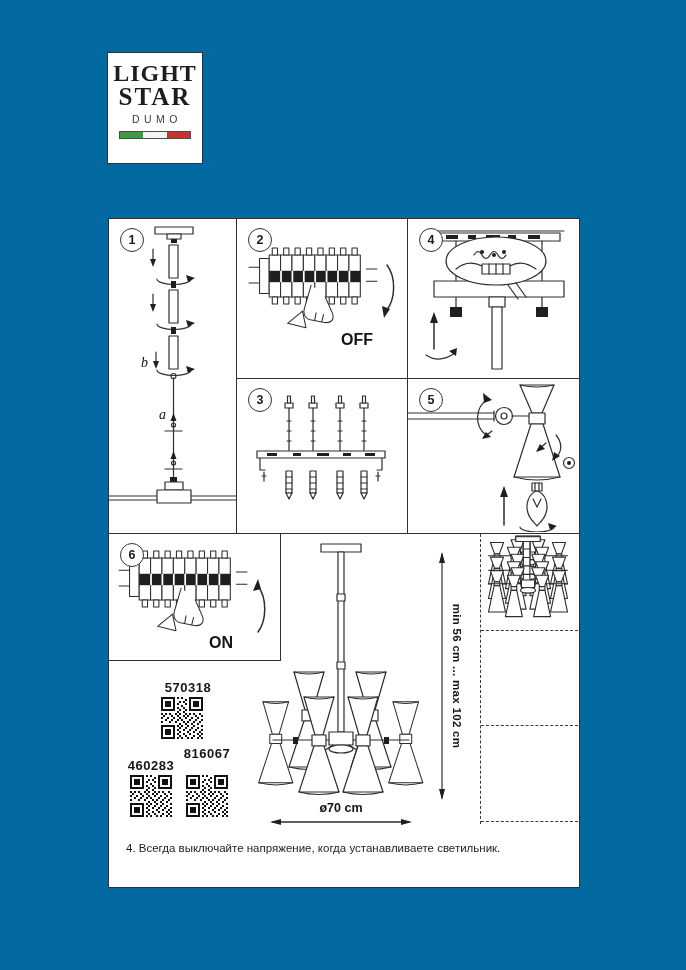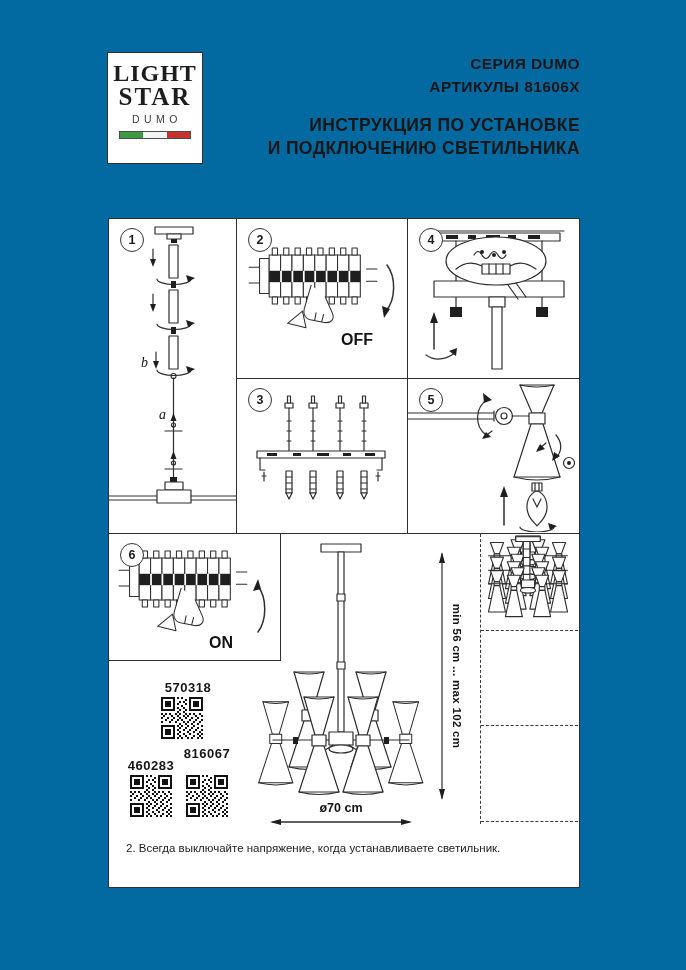--- a/index.html
+++ b/index.html
@@ -156,26 +156,20 @@
     <div class="logo-light">LIGHT</div>
     <div class="logo-star">STAR</div>
     <div class="logo-group">DUMO</div>
     <div class="flag">
       <i style="background:#3d9a44"></i>
         <i style="background:#f4f4f2"></i>
         <i style="background:#c8322e"></i>
     </div>
   </div>
 
-  <div class="title-block">
-    <div class="title-small">СЕРИЯ DUMO</div>
-    <div class="title-small">АРТИКУЛЫ 81606X</div>
-    <div class="title-big">ИНСТРУКЦИЯ ПО УСТАНОВКЕ</div>
-    <div class="title-big" style="margin-top:0">И ПОДКЛЮЧЕНИЮ СВЕТИЛЬНИКА</div>
-  </div>
 
   <div class="panel" style="left:108px;top:218px;width:130px;height:317px;">
     <div class="num">1</div>
     <svg width="127" height="314" viewBox="0 0 127 314">
       <rect class="f" x="46" y="8" width="38" height="7"></rect>
       <rect class="f" x="58" y="15" width="14" height="5"></rect>
       <rect class="k" x="62" y="20" width="6" height="4"></rect>
       <rect class="f" x="60" y="26" width="9" height="33"></rect>
       <path class="s" d="M44,30 V42"></path>
         <polygon class="k" points="41,40 47,40 44,48"></polygon>
@@ -394,21 +388,21 @@
     <div class="qr-label" style="left:2px;top:224px;width:80px;">460283</div>
     <div class="qr-label" style="left:58px;top:212px;width:80px;">816067</div>
     <svg class="qr" style="left:21px;top:241px;" width="42" height="42" viewBox="0 0 21 21">
         <use href="#qr-sym"></use>
       </svg>
     <svg class="qr" style="left:77px;top:241px;" width="42" height="42" viewBox="0 0 21 21">
         <use href="#qr-sym"></use>
       </svg>
 
     <div class="notes">
-      <div>2. Всегда выключайте напряжение, когда устанавливаете светильник.</div>
+      <div>4. Всегда выключайте напряжение, когда устанавливаете светильник.</div>
     </div>
   </div>
 
   <div class="panel" style="left:108px;top:533px;width:173px;height:128px;">
     <div class="num">6</div>
     <svg width="170" height="124" viewBox="0 0 170 124">
       <use href="#breaker" x="8" y="10" width="132" height="92"></use>
       <text class="d" x="100" y="114" font-size="16">ON</text>
       <path class="s14" d="M149,98 C158,86 158,64 149,52"></path>
       <polygon class="k" points="144,57 152,55 149,45"></polygon>

